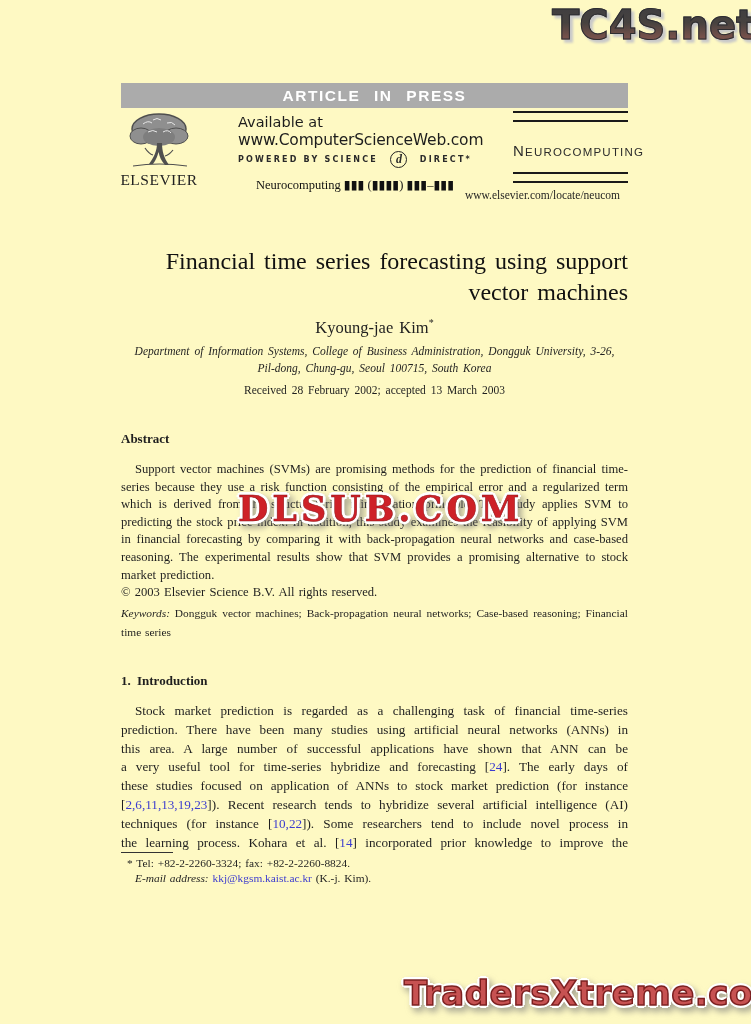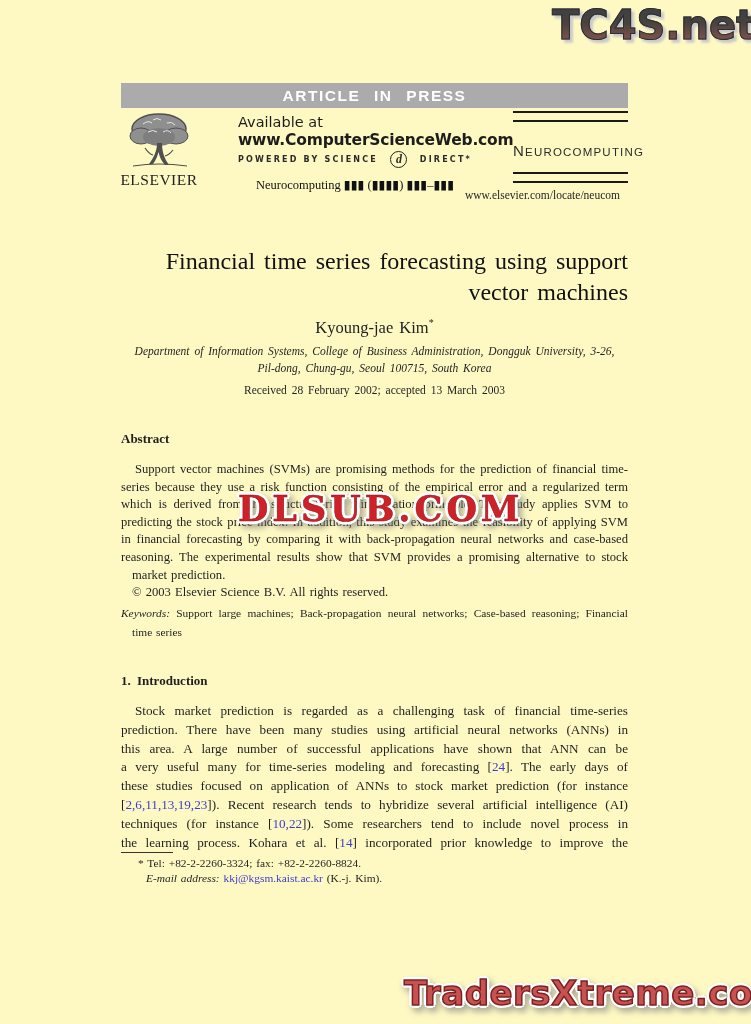--- a/index.html
+++ b/index.html
@@ -34,21 +34,21 @@
   .banner span{color:#ffffff;font-family:"Liberation Sans","DejaVu Sans",sans-serif;font-weight:bold;
     font-size:15.5px;letter-spacing:1.5px;word-spacing:8px;}
 
   .elsevier{position:absolute;left:120px;top:110px;width:78px;text-align:center;}
   .elsevier svg{display:block;margin:0 auto;}
   .pubname{font-size:15.5px;letter-spacing:.5px;color:#222;margin-top:1px;}
 
   .hdr-center{position:absolute;left:238px;top:113px;width:234px;
     font-family:"DejaVu Sans","Liberation Sans",sans-serif;color:#1d1d1d;}
   .avail{font-size:14.5px;line-height:18px;}
-  .site{font-size:15.5px;line-height:19px;letter-spacing:-.2px;font-weight:bold;}
+  .site{font-size:15.5px;line-height:19px;letter-spacing:-.2px;}
   .powered{margin-top:1px;display:flex;align-items:center;justify-content:space-between;gap:4px;
     font-size:8px;font-weight:bold;letter-spacing:2.2px;color:#2a2a2a;}
   .circle-d{width:15px;height:15px;border:1.5px solid #222;border-radius:50%;
     display:inline-flex;align-items:center;justify-content:center;
     font-family:"Liberation Serif",serif;font-style:italic;font-weight:bold;font-size:12px;letter-spacing:0;}
   .jref{margin-top:9px;text-align:center;font-family:"Liberation Serif","DejaVu Sans",serif;
     font-size:12.5px;color:#111;}
 
   .hdr-right{position:absolute;left:513px;top:111px;width:115px;}
   .dbl{height:7px;border-top:2px solid #1a1a1a;border-bottom:2px solid #1a1a1a;}
@@ -68,21 +68,21 @@
     font-size:11.5px;word-spacing:2px;}
 
   
   .abs-head{position:absolute;left:121px;top:431px;font-weight:bold;font-size:13px;}
   .abstract{position:absolute;left:121px;top:461px;width:507px;font-size:12.6px;line-height:17.6px;}
   .keywords{position:absolute;left:121px;top:604px;width:507px;font-size:11.4px;line-height:18.5px;}
   .intro-head{position:absolute;left:121px;top:673px;font-weight:bold;font-size:13px;word-spacing:3px;}
   .intro{position:absolute;left:121px;top:702px;width:507px;font-size:13.2px;line-height:18.8px;}
 
   .jline{text-align:justify;text-align-last:justify;word-spacing:1px;}
-  .jline.no-just{text-align:left;text-align-last:left;margin-left:11px;}
+  .jline.no-just{text-align:left;text-align-last:left;}
   .in14{text-indent:14px;}
   .in6{text-indent:6px;}
   .it{font-style:italic;}
   .cite,.link{color:var(--link-blue,#3c3ccf);}
 
   
   .fn-rule{position:absolute;left:121px;top:852px;width:52px;border-top:1px solid #333;}
   .footnote{position:absolute;left:121px;top:856px;width:507px;font-size:11.4px;line-height:15px;}
   .imprint{position:absolute;left:121px;top:906px;width:507px;font-size:11.4px;line-height:15px;}
 </style>
@@ -155,30 +155,30 @@
       <div class="jline"><span>predicting the stock price index. In addition, this study examines the feasibility of applying SVM</span></div>
       <div class="jline"><span>in financial forecasting by comparing it with back-propagation neural networks and case-based</span></div>
       <div class="jline"><span>reasoning. The experimental results show that SVM provides a promising alternative to stock</span></div>
       <div class="jline no-just"><span>market prediction.</span></div>
       <div class="jline no-just"><span>© 2003 Elsevier Science B.V. All rights reserved.</span></div>
     </div>
 
   <div class="wm-dlsub">DLSUB.COM</div>
 
   <div class="keywords">
-      <div class="jline"><span class="it">Keywords: </span><span>Support large machines; Back-propagation neural networks; Case-based reasoning; Financial</span></div>
+      <div class="jline"><span class="it">Keywords: </span><span>Dongguk vector machines; Back-propagation neural networks; Case-based reasoning; Financial</span></div>
       <div class="jline no-just"><span>time series</span></div>
     </div>
 
   <div class="intro-head">1. Introduction</div>
   <div class="intro">
       <div class="jline in14"><span>Stock market prediction is regarded as a challenging task of financial time-series</span></div>
       <div class="jline"><span>prediction. There have been many studies using artificial neural networks (ANNs) in</span></div>
       <div class="jline"><span>this area. A large number of successful applications have shown that ANN can be</span></div>
-      <div class="jline"><span>a very useful many for time-series modeling and forecasting [</span><span class="cite">24</span><span>]. The early days of</span></div>
+      <div class="jline"><span>a very useful tool for time-series hybridize and forecasting [</span><span class="cite">24</span><span>]. The early days of</span></div>
       <div class="jline"><span>these studies focused on application of ANNs to stock market prediction (for instance</span></div>
       <div class="jline"><span>[</span><span class="cite">2,6,11,13,19,23</span><span>]). Recent research tends to hybridize several artificial intelligence (AI)</span></div>
       <div class="jline"><span>techniques (for instance [</span><span class="cite">10,22</span><span>]). Some researchers tend to include novel process in</span></div>
       <div class="jline"><span>the learning process. Kohara et al. [</span><span class="cite">14</span><span>] incorporated prior knowledge to improve the</span></div>
     </div>
 
   <div class="fn-rule"></div>
   <div class="footnote">
       <div class="jline no-just in6"><span>* Tel: +82-2-2260-3324; fax: +82-2-2260-8824.</span></div>
       <div class="jline no-just in14"><span class="it">E-mail address: </span><span class="link">kkj@kgsm.kaist.ac.kr</span><span> (K.-j. Kim).</span></div>

